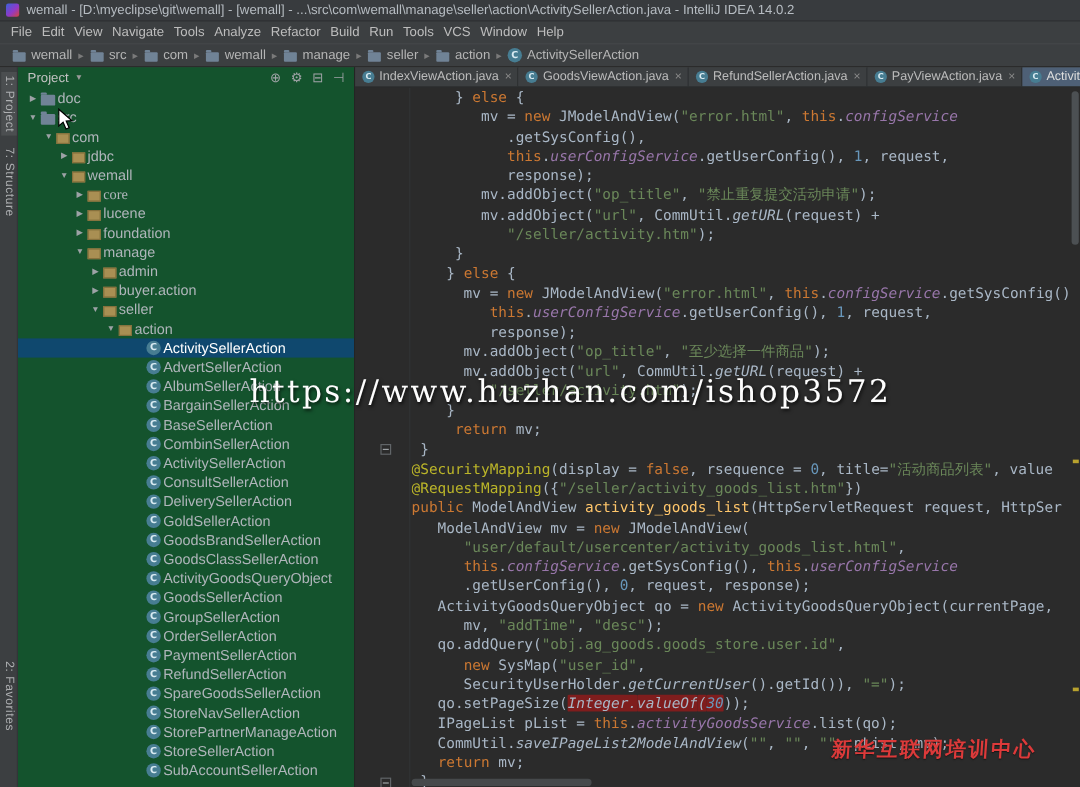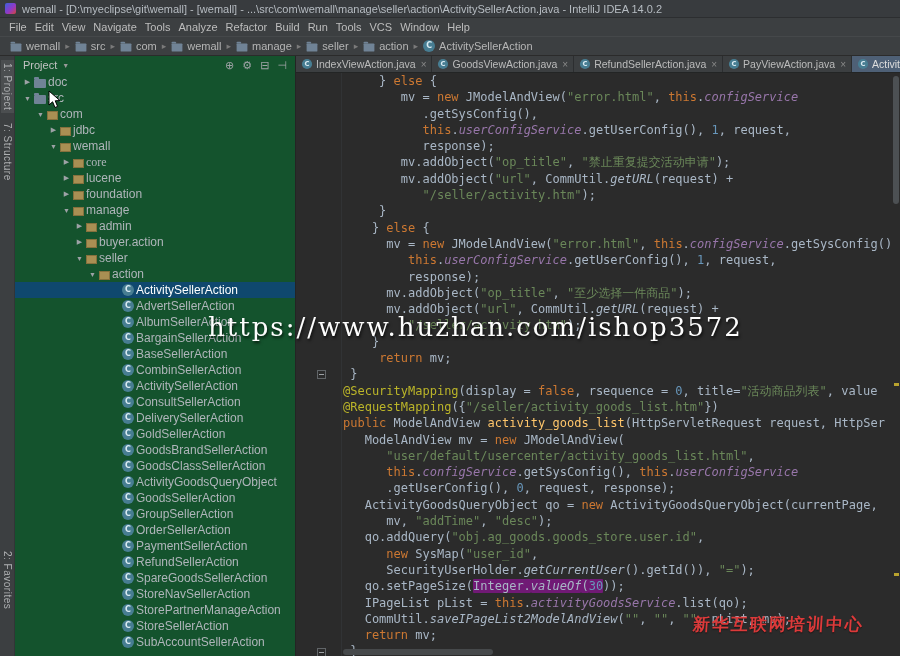--- a/index.html
+++ b/index.html
@@ -71,21 +71,21 @@
     font-family:"DejaVu Sans Mono",monospace;font-size:12px;line-height:16.3px;}
   .gutter{position:absolute;left:0;top:0;bottom:0;width:46px;background:#2B2B2B;
     border-right:1px solid #313335;}
   .fold{position:absolute;left:21px;width:9px;height:9px;border:1px solid #616568;background:#2B2B2B;}
   .fold::after{content:"";position:absolute;left:1px;right:1px;top:3px;height:1px;background:#9DA2A5;}
   .code{position:absolute;left:47px;top:0;right:8px;bottom:0;white-space:pre;overflow:hidden;}
   .code-line{height:16.3px;white-space:pre;}
   .tk-d{color:#A9B7C6;} .tk-k{color:#CC7832;} .tk-s{color:#6A8759;} .tk-n{color:#6897BB;}
   .tk-a{color:#BBB529;} .tk-f{color:#9876AA;font-style:italic;} .tk-m{color:#FFC66B;}
   .tk-i{color:#A9B7C6;font-style:italic;}
-  .hl{background:#701a75;border-radius:1px;}
+  .hl{background:#7f1d1d;border-radius:1px;font-style:italic;}
 
   .vscroll{position:absolute;right:0;top:0;bottom:0;width:8px;background:#2B2B2B;}
   .vthumb{position:absolute;right:1px;top:3px;height:128px;width:6px;background:#4C5053;border-radius:3px;}
   .stripe-mark{position:absolute;right:1px;width:5px;height:3px;background:#B8A22E;}
   .hthumb{position:absolute;left:47px;bottom:1px;height:6px;width:150px;background:#46494B;border-radius:3px;}
 
   
   .watermark{position:absolute;left:208px;top:312px;font-family:"DejaVu Serif",serif;font-size:26px;
     color:#FDFDFD;letter-spacing:2px;white-space:nowrap;z-index:50;
     text-shadow:1px 2px 3px rgba(0,0,0,.75);}

